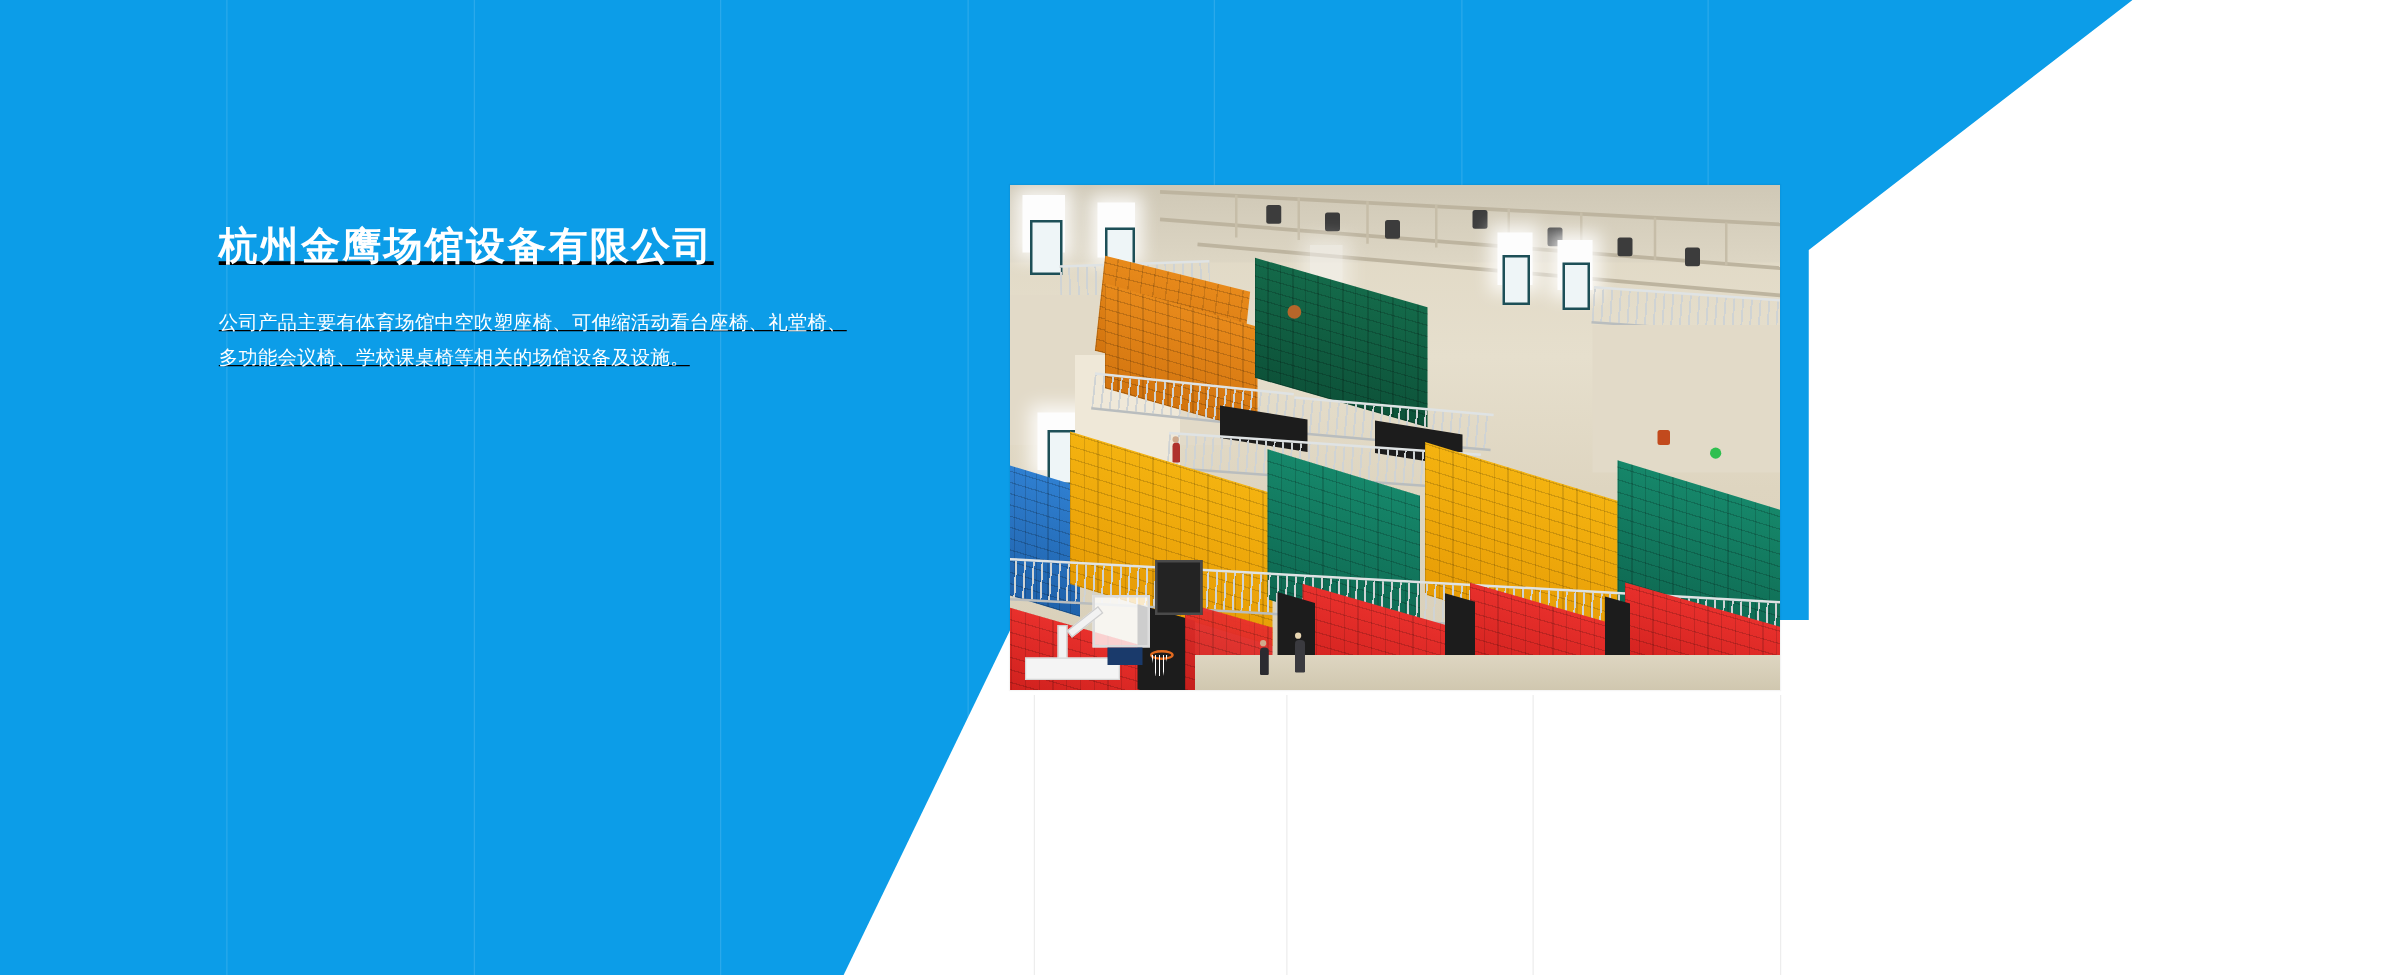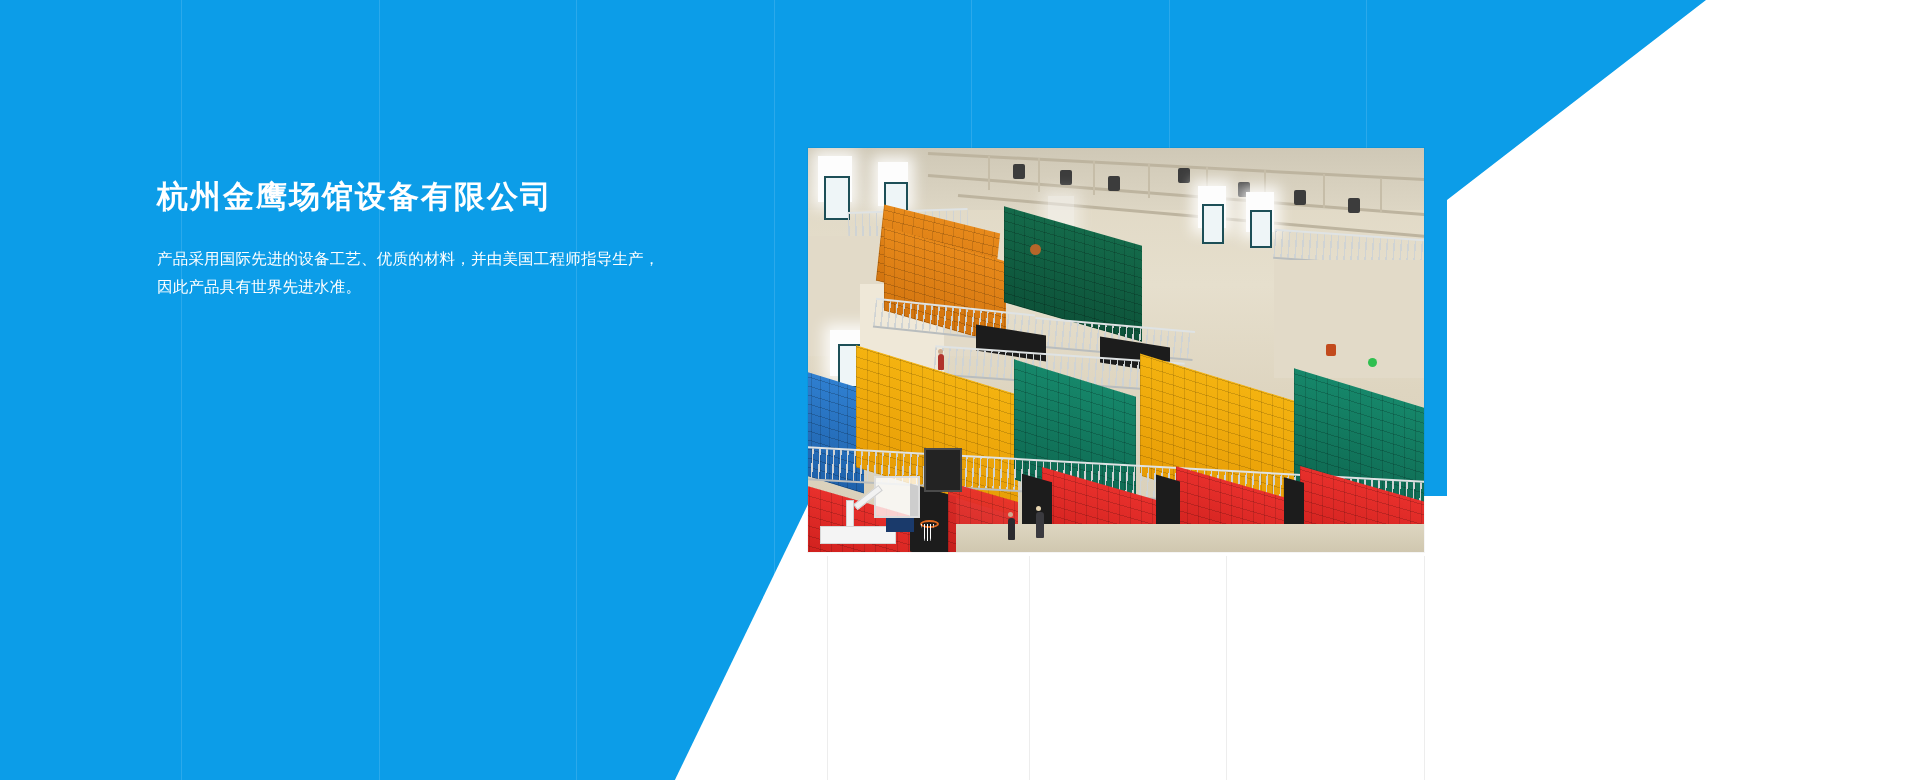--- a/index.html
+++ b/index.html
@@ -22,21 +22,21 @@
     position:absolute;left:672px;top:496px;width:780px;height:290px;
     background:#ffffff;
     -webkit-clip-path:polygon(140px 0, 780px 0, 780px 290px, 0 290px);
     clip-path:polygon(140px 0, 780px 0, 780px 290px, 0 290px);
   }
 
   
   .vline{position:absolute;top:0;width:1px;height:780px;background:rgba(255,255,255,.13);}
 
   
-  .text-col{position:absolute;left:157px;top:178px;width:510px;}
+  .text-col{position:absolute;left:175px;top:178px;width:510px;text-decoration:underline;}
   .company-title{
     font-family:"Liberation Serif","DejaVu Serif",serif;
     font-weight:bold;color:#ffffff;font-size:31px;letter-spacing:2px;
     margin:0 0 30px 0;line-height:1.2;white-space:nowrap;
   }
   .para{
     color:#ffffff;font-size:15.5px;line-height:28px;margin:0 0 26px 0;
     letter-spacing:.2px;
   }
   .para:last-child{margin-bottom:0;}
@@ -124,22 +124,22 @@
   <div class="vline" style="left:774px"></div>
   <div class="vline" style="left:971px"></div>
   <div class="vline" style="left:1169px"></div>
   <div class="vline" style="left:1366px"></div>
 
   <div class="wedge-bottom"></div>
 
   <div class="text-col">
     <h1 class="company-title">杭州金鹰场馆设备有限公司</h1>
 
-
-    <p class="para">产品采用国际先进的设备工艺、优质的材料，并由美国工程师指导生产，因此产品具有世界先进水准。</p>
+    <p class="para">公司产品主要有体育场馆中空吹塑座椅、可伸缩活动看台座椅、礼堂椅、多功能会议椅、学校课桌椅等相关的场馆设备及设施。</p>
+
 
   </div>
 
   <div class="photo-frame">
     <div class="photo">
 
       <div class="gym-wall"></div>
       <div class="gym-ceiling"></div>
 
       <div class="truss" style="left:120px;top:4px;width:500px;transform:rotate(3deg);"></div>

